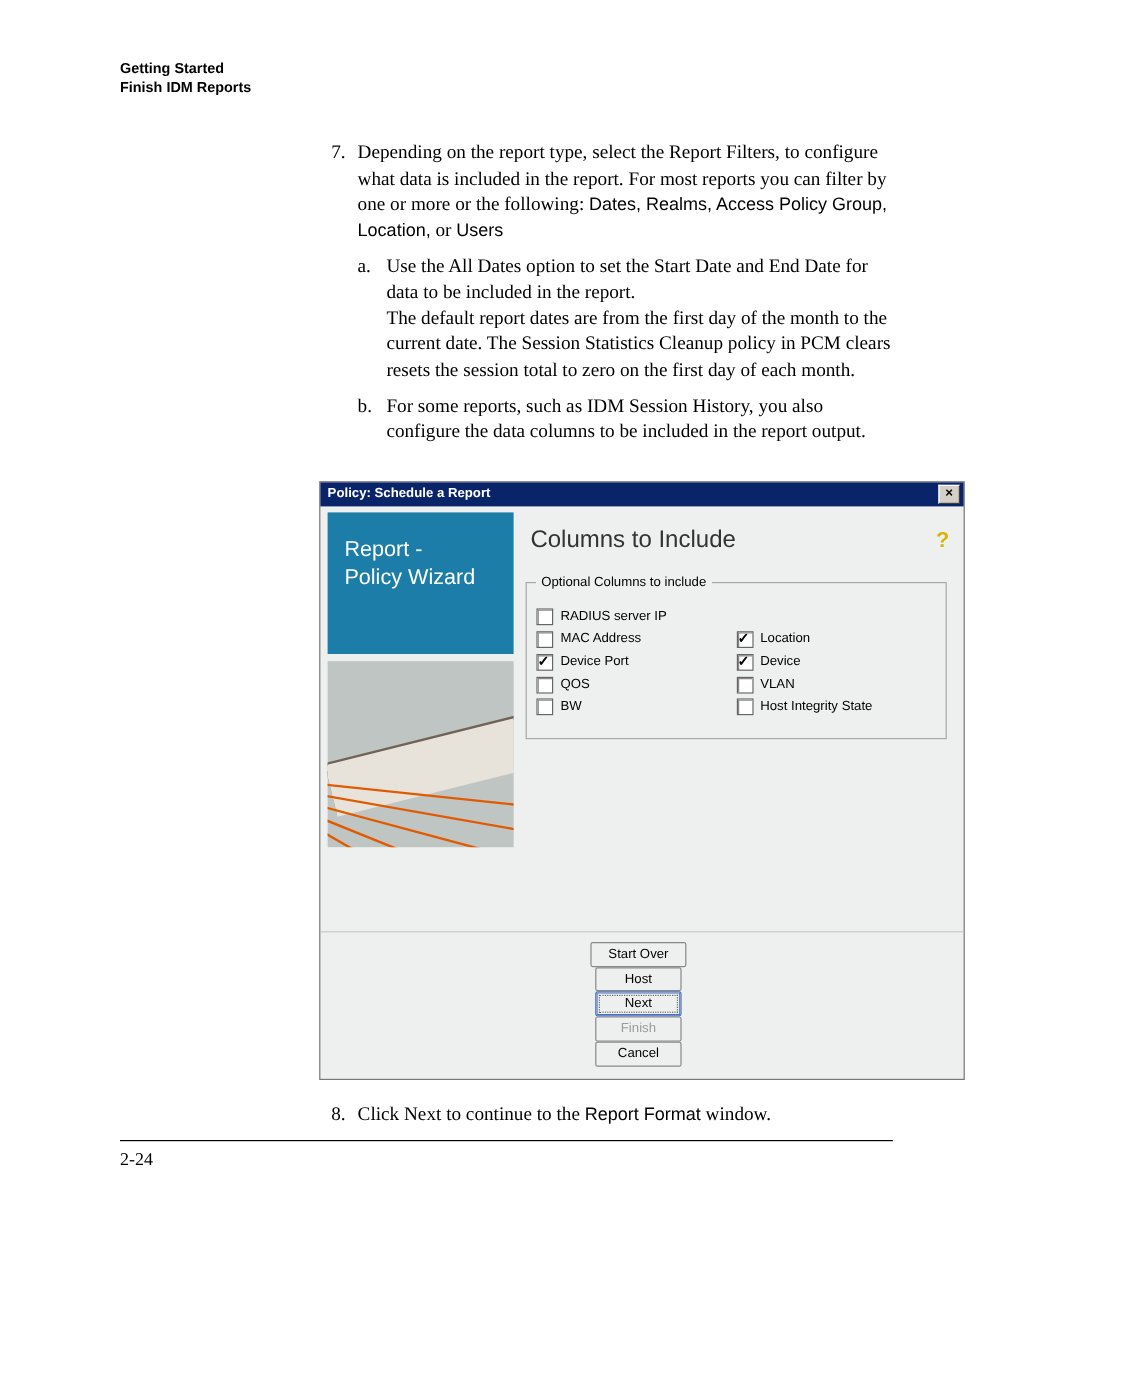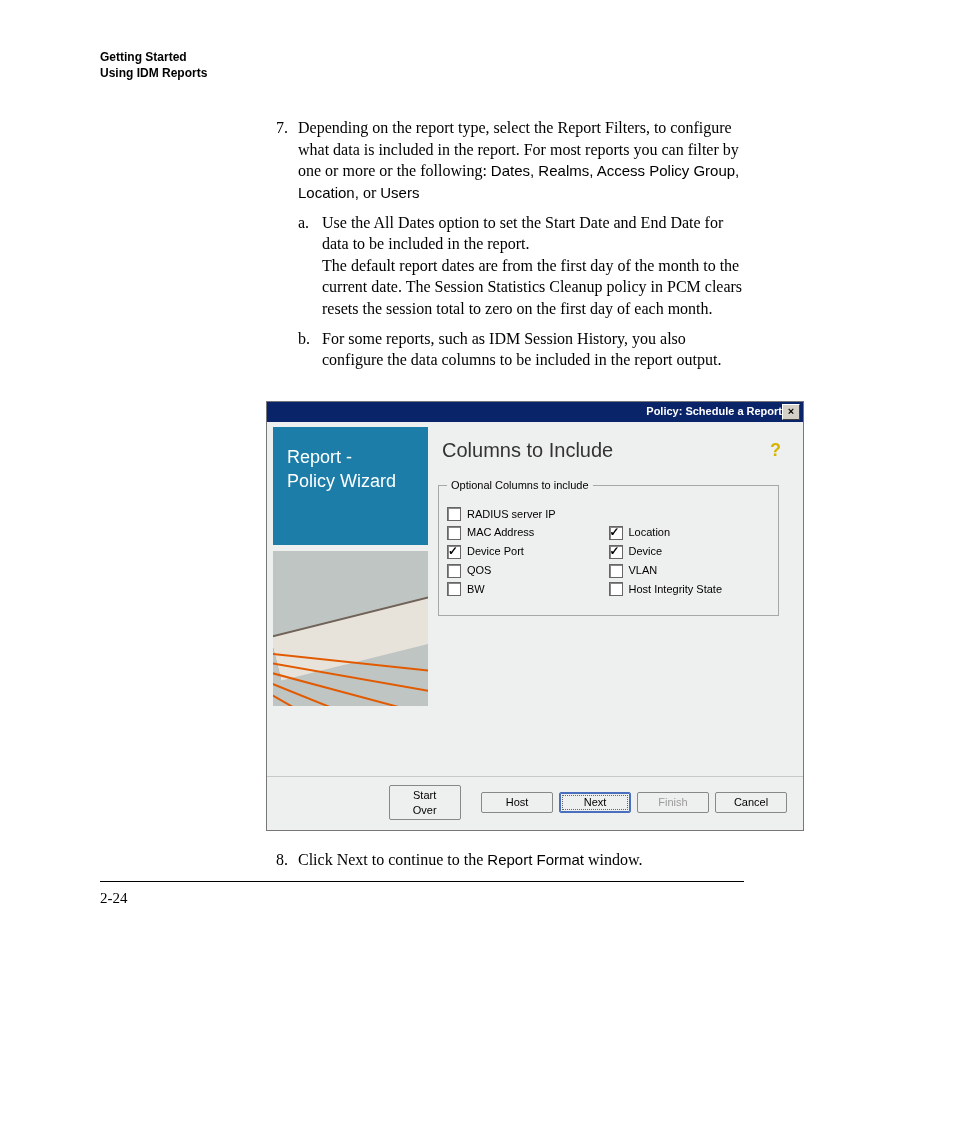--- a/index.html
+++ b/index.html
@@ -72,42 +72,42 @@
     background: #eef0ef;
     font-family: Tahoma, Arial, sans-serif;
     font-size: 11px;
     color: #000;
   }
   .titlebar {
     background: #0a246a;
     color: #fff;
     display: flex;
     align-items: center;
-    justify-content: flex-end;
+    justify-content: space-between;
     padding: 2px 3px 2px 6px;
     font-weight: bold;
     font-size: 11px;
   }
   .close-btn {
     width: 16px;
     height: 14px;
     background: #d4d0c8;
     border: 1px solid #fff;
     border-right-color: #404040;
     border-bottom-color: #404040;
     color: #000;
     font-family: Arial;
     font-size: 11px;
     line-height: 12px;
     text-align: center;
     font-weight: bold;
   }
   .dbody {
     display: flex;
-    padding: 5px 20px 0 6px;
+    padding: 5px 10px 0 6px;
     min-height: 350px;
     box-sizing: border-box;
   }
   .leftpane {
     width: 155px;
     flex: none;
     margin-right: 10px;
   }
   .blue-tile {
     background: #1c7ea8;
@@ -185,20 +185,21 @@
     font-size: 12px;
     font-weight: bold;
     color: #000;
   }
   .btnbar-wrap {
     border-top: 1px solid #c8c8c8;
     margin-top: 4px;
     padding: 8px 10px 10px 10px;
     display: flex;
     align-items: center;
+    flex-direction: column;
   }
   .btn {
     font-family: Tahoma, Arial, sans-serif;
     font-size: 11px;
     background: #eef0ef;
     border: 1px solid #888;
     padding: 2px 14px;
     min-width: 42px;
     text-align: center;
     margin-right: 6px;
@@ -248,21 +249,21 @@
     border-top: 2px solid #e25a00;
     transform-origin: left center;
   }
 </style>
 </head>
 <body>
 
 <div class="page">
   <div class="header">
     <div>Getting Started</div>
-    <div>Using IDM Reports</div>
+    <div>Finish IDM Reports</div>
   </div>
 
   <div class="content">
 
     <div class="ol-item">
       <div class="ol-num">7.</div>
       <div class="ol-body">
         <span>Depending on the report type, select the </span><span class="bold">Report Filters</span><span>, to configure what data is included in the report. For most reports you can filter by one or more or the following: </span><span class="sans">Dates, Realms, Access Policy Group, Location,</span><span> or </span><span class="sans">Users</span>
 
         <div class="sub-ol">

